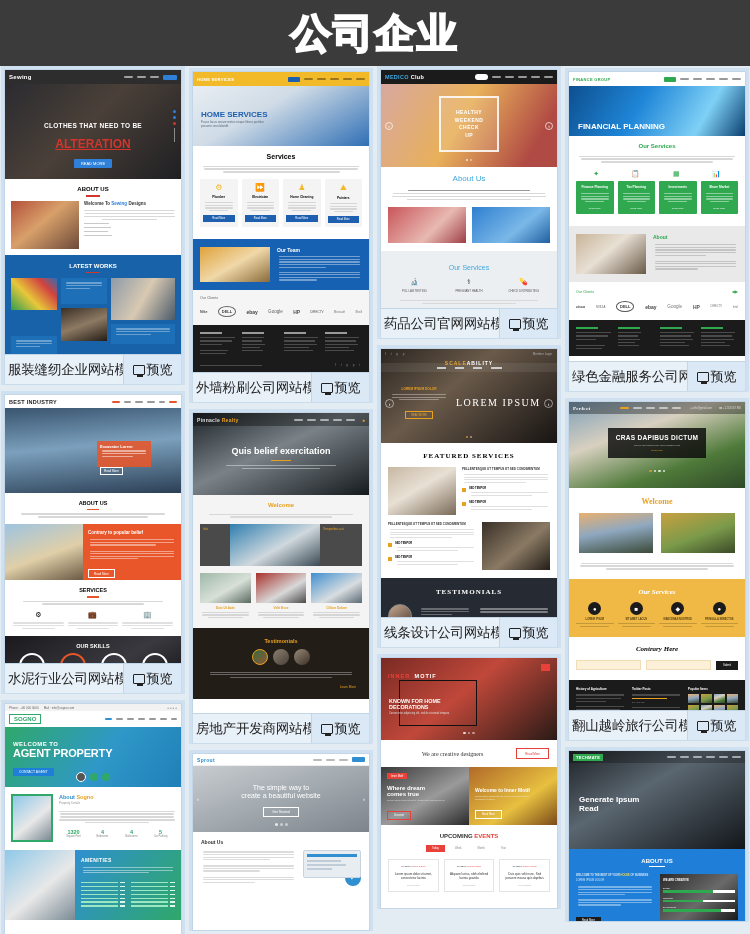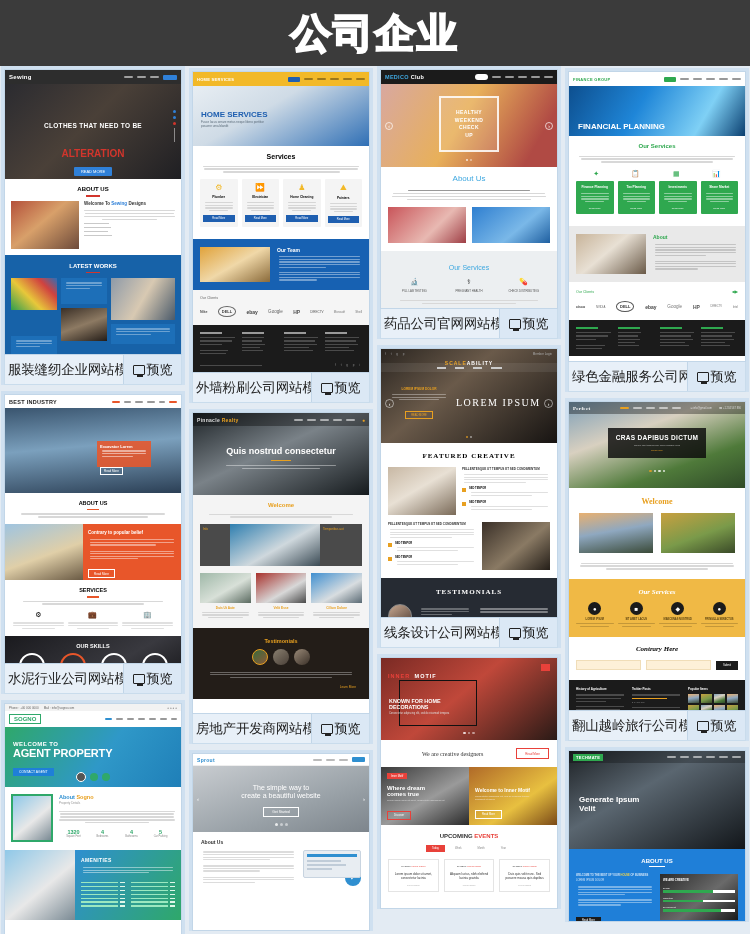--- a/index.html
+++ b/index.html
@@ -128,21 +128,21 @@
             <span class="navlinks">
                 <i></i>
                 <i></i>
                 <i></i>
                 <i style="background:#2f80d8;width:14px;height:5px;"></i>
               </span>
           </div>
           <div class="hero g-sewing" style="height:95px;">
             <div style="position:absolute;left:0;right:0;top:38px;text-align:center;">
               <div style="color:#fff;font-size:6.5px;font-weight:bold;letter-spacing:.3px;">CLOTHES THAT NEED TO BE</div>
-              <div style="color:#d2352c;font-size:10px;font-weight:bold;margin-top:19px;">ALTERATION</div>
+              <div style="color:#d2352c;font-size:12px;font-weight:bold;margin-top:8px;text-decoration:underline;">ALTERATION</div>
               <div style="display:inline-block;margin-top:4px;background:#2f80d8;color:#fff;font-size:4px;padding:2px 7px;border-radius:1px;">READ MORE</div>
             </div>
             <div style="position:absolute;right:5px;top:26px;display:flex;flex-direction:column;gap:3px;align-items:center;">
               <s style="display:block;width:3px;height:3px;border-radius:50%;background:#2f80d8;"></s>
               <s style="display:block;width:3px;height:3px;border-radius:50%;background:#2f80d8;"></s>
               <s style="display:block;width:3px;height:3px;border-radius:50%;background:#d2352c;"></s>
               <s style="display:block;width:1px;height:14px;background:rgba(255,255,255,.45);"></s>
             </div>
           </div>
           <div style="background:#fff;padding-bottom:6px;">
@@ -624,21 +624,21 @@
               <span class="navlinks">
                   <i></i>
                   <i></i>
                   <i></i>
                   <i></i>
                   <i></i>
                 </span>
               <span style="margin-left:4px;color:#e8a020;font-size:5px;">●</span>
             </div>
             <div style="position:absolute;left:0;right:0;top:33px;text-align:center;">
-              <div style="color:#fff;font-size:9px;font-weight:bold;">Quis nostrud consectetur</div>
+              <div style="color:#fff;font-size:9px;font-weight:bold;">Quis belief exercitation</div>
               <div style="width:20px;height:1px;background:#e8a020;margin:4px auto;"></div>
               <div class="lines">
                   <b style="width:70%;background:rgba(255,255,255,.4)"></b>
                   <b style="width:50%;background:rgba(255,255,255,.4)"></b>
                 </div>
             </div>
           </div>
           <div style="background:#f4f4f4;padding-bottom:8px;">
             <div class="sec-title" style="color:#e8a020;font-size:6px;">Welcome</div>
             <div class="lines" style="padding-top:2px;">
@@ -865,21 +865,21 @@
             </div>
             <div style="position:absolute;left:75px;top:48px;color:#fff;font-size:10px;letter-spacing:1.5px;font-family:'Liberation Serif',serif;">LOREM IPSUM</div>
             <div style="position:absolute;left:4px;top:50px;width:9px;height:9px;border-radius:50%;border:1px solid rgba(255,255,255,.5);color:#fff;font-size:5px;display:flex;align-items:center;justify-content:center;">‹</div>
             <div style="position:absolute;right:4px;top:50px;width:9px;height:9px;border-radius:50%;border:1px solid rgba(255,255,255,.5);color:#fff;font-size:5px;display:flex;align-items:center;justify-content:center;">›</div>
             <div class="dots" style="position:absolute;left:0;right:0;bottom:2px;">
                 <s style="width:2px;height:2px;background:#e8a020"></s>
                 <s style="width:2px;height:2px;opacity:.5"></s>
               </div>
           </div>
           <div style="background:#fff;padding:0 0 8px;">
-            <div class="sec-title" style="font-size:7px;font-family:'Liberation Serif',serif;letter-spacing:1px;padding:9px 0 7px;">FEATURED CREATIVE</div>
+            <div class="sec-title" style="font-size:7px;font-family:'Liberation Serif',serif;letter-spacing:1px;padding:9px 0 7px;">FEATURED SERVICES</div>
             <div style="display:flex;gap:6px;padding:0 7px;">
               <div class="photo g-desk2" style="width:68px;height:48px;"></div>
               <div style="flex:1;">
                 <div style="font-size:3px;font-weight:bold;color:#333;">PELLENTESQUE UT TEMPUS ET SED CONDIMENTUM</div>
                 <div style="margin-top:3px;">
                     <div class="tiny"></div>
                     <div class="tiny"></div>
                     <div class="tiny"></div>
                     <div class="tiny" style="width:70%"></div>
                   </div>
@@ -1341,21 +1341,21 @@
                   <i></i>
                   <i></i>
                   <i></i>
                   <i></i>
                   <i></i>
                   <i></i>
                 </span>
             </div>
             <div style="position:absolute;left:10px;top:44px;">
               <div style="color:#fff;font-size:8px;font-weight:bold;">Generate Ipsum</div>
-              <div style="color:#fff;font-size:8px;font-weight:bold;">Velit</div>
+              <div style="color:#fff;font-size:8px;font-weight:bold;">Read</div>
             </div>
           </div>
           <div style="background:#1f7fd8;padding:7px 7px 9px;">
             <div class="sec-title" style="color:#fff;font-size:6px;padding:2px 0 2px;">ABOUT US</div>
             <div style="width:16px;height:1.4px;background:#fff;margin:0 auto 7px;"></div>
             <div style="display:flex;gap:6px;">
               <div style="flex:1;">
                 <div style="font-size:2.6px;font-weight:bold;">
                   <span style="color:#cfe4f8;">WELCOME TO THE BEST OF YOUR</span>
                   <span style="color:#f2d54a;">HOUSE</span>

